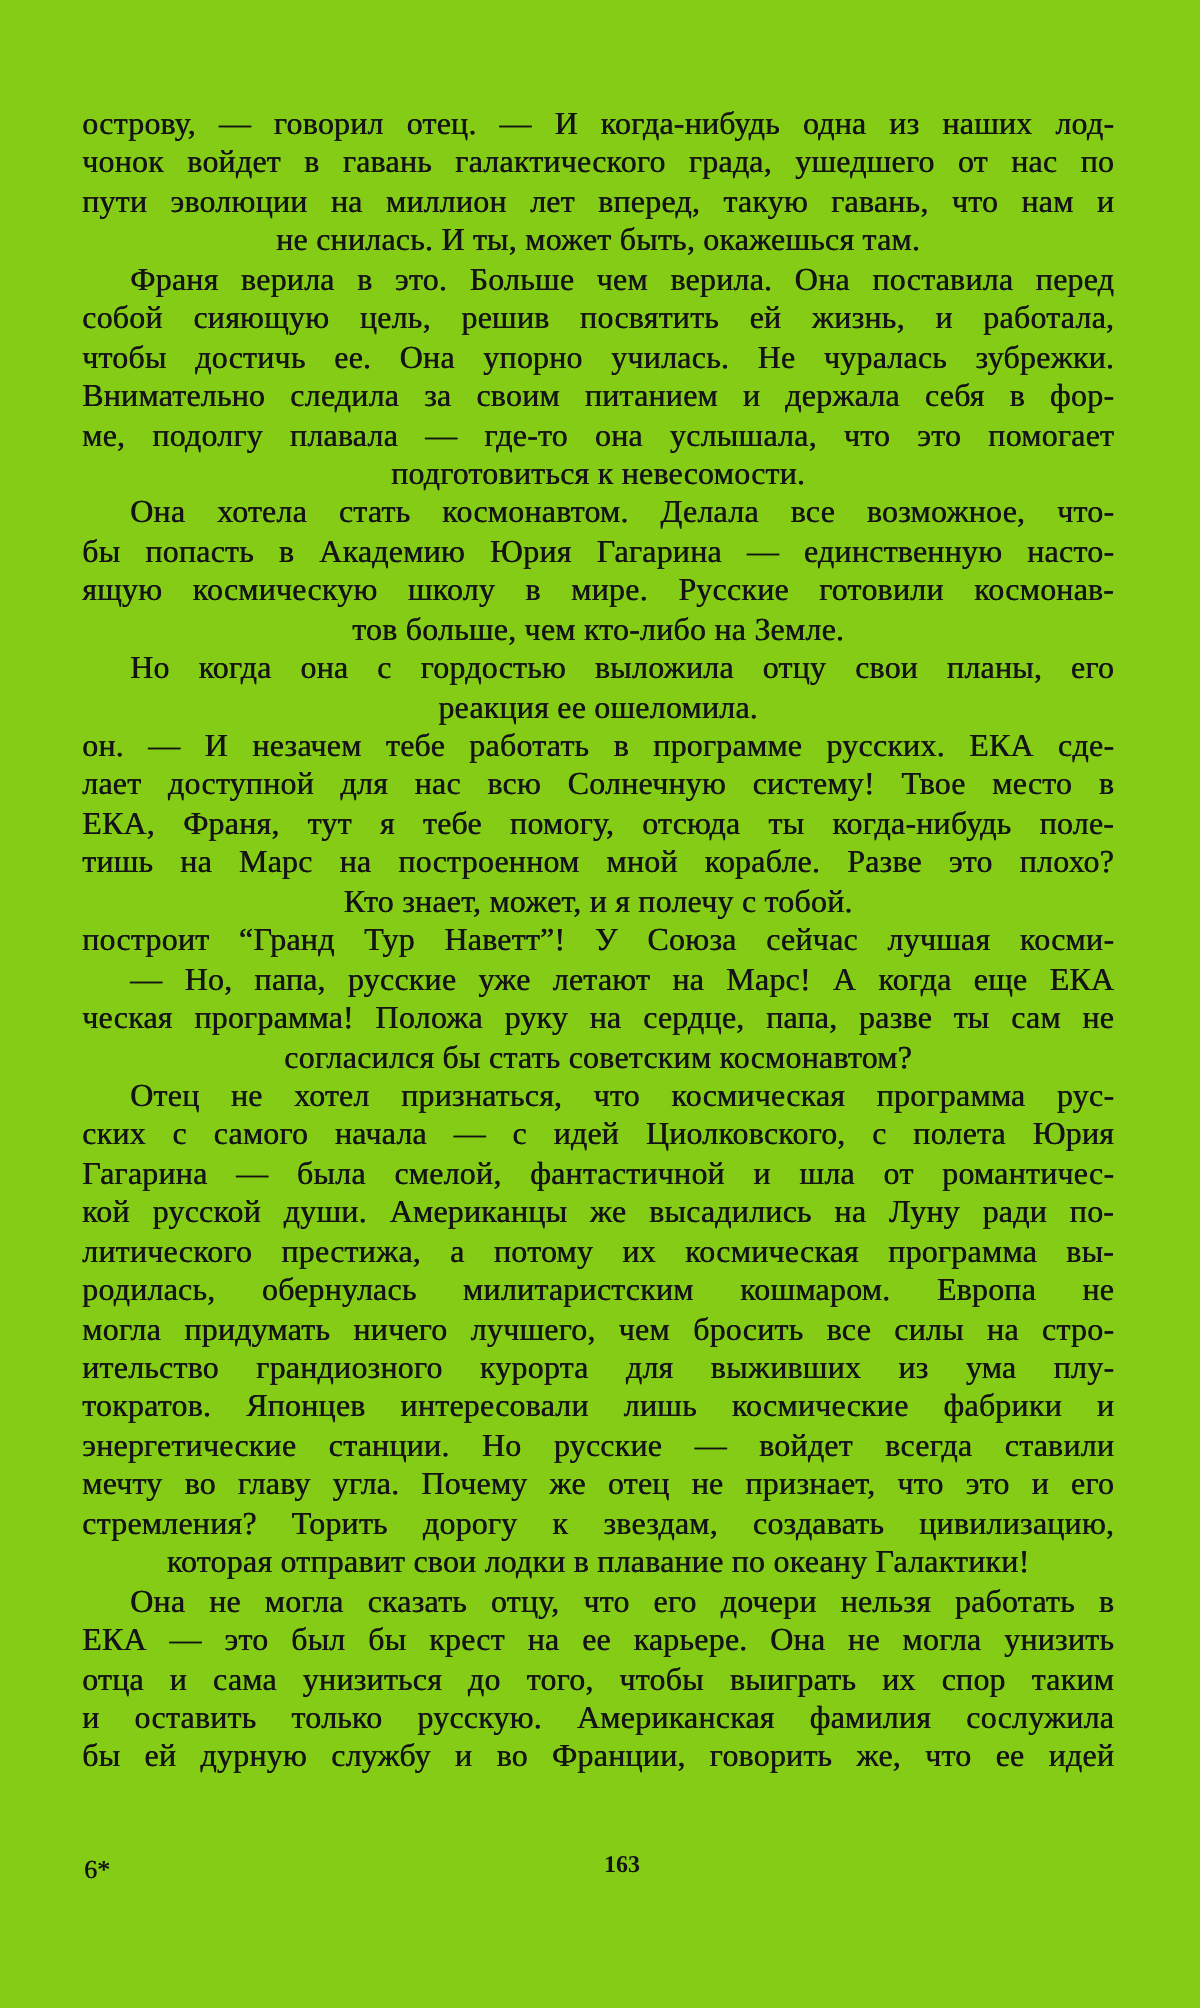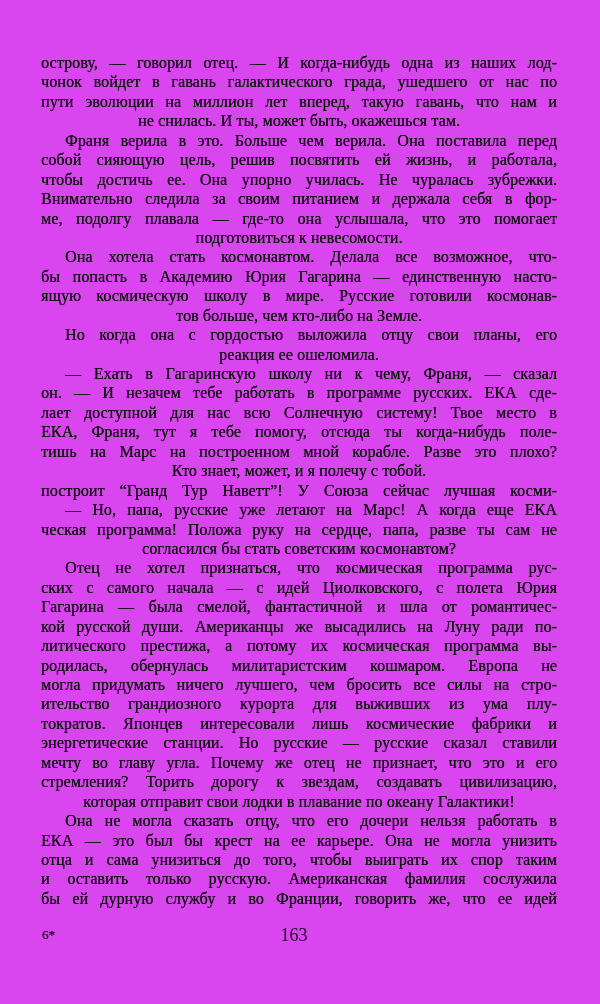--- a/index.html
+++ b/index.html
@@ -7,21 +7,21 @@
     padding: 0;
     background: #ffffff;
     width: 600px;
     height: 1004px;
     overflow: hidden;
   }
   .page {
     position: relative;
     width: 600px;
     height: 1004px;
-    background: #d946ef;
+    background: #84cc16;
     font-family: "Liberation Serif", "DejaVu Serif", serif;
     color: #141414;
   }
   .text-block {
     position: absolute;
     left: 41px;
     top: 53px;
     width: 516px;
     font-size: 16px;
     letter-spacing: 0.1px;
@@ -42,26 +42,26 @@
   .line.indent { text-indent: 24px; }
   .footer-signature {
     position: absolute;
     left: 42px;
     top: 927px;
     font-size: 13px;
     text-shadow: 0.2px 0 0 #141414;
   }
   .footer-pagenum {
     position: absolute;
-    left: 36px;
+    left: 53px;
     top: 925px;
     width: 516px;
     text-align: center;
-    font-size: 18px;
-    font-weight: normal;
+    font-size: 12px;
+    font-weight: bold;
   }
 </style>
 </head>
 <body>
 
 <div class="page">
   <div class="text-block">
       <div class="para">
         <div class="line just">острову, — говорил отец. — И когда-нибудь одна из наших лод-</div>
         <div class="line just">чонок войдет в гавань галактического града, ушедшего от нас по</div>
@@ -80,21 +80,20 @@
         <div class="line indent just">Она хотела стать космонавтом. Делала все возможное, что-</div>
         <div class="line just">бы попасть в Академию Юрия Гагарина — единственную насто-</div>
         <div class="line just">ящую космическую школу в мире. Русские готовили космонав-</div>
         <div class="line">тов больше, чем кто-либо на Земле.</div>
       </div>
       <div class="para">
         <div class="line indent just">Но когда она с гордостью выложила отцу свои планы, его</div>
         <div class="line">реакция ее ошеломила.</div>
       </div>
       <div class="para">
-        <div class="line indent just">— Ехать в Гагаринскую школу ни к чему, Франя, — сказал</div>
         <div class="line just">он. — И незачем тебе работать в программе русских. ЕКА сде-</div>
         <div class="line just">лает доступной для нас всю Солнечную систему! Твое место в</div>
         <div class="line just">ЕКА, Франя, тут я тебе помогу, отсюда ты когда-нибудь поле-</div>
         <div class="line just">тишь на Марс на построенном мной корабле. Разве это плохо?</div>
         <div class="line">Кто знает, может, и я полечу с тобой.</div>
       </div>
       <div class="para">
         <div class="line just">построит “Гранд Тур Наветт”! У Союза сейчас лучшая косми-</div>
         <div class="line indent just">— Но, папа, русские уже летают на Марс! А когда еще ЕКА</div>
         <div class="line just">ческая программа! Положа руку на сердце, папа, разве ты сам не</div>
@@ -103,21 +102,21 @@
       <div class="para">
         <div class="line indent just">Отец не хотел признаться, что космическая программа рус-</div>
         <div class="line just">ских с самого начала — с идей Циолковского, с полета Юрия</div>
         <div class="line just">Гагарина — была смелой, фантастичной и шла от романтичес-</div>
         <div class="line just">кой русской души. Американцы же высадились на Луну ради по-</div>
         <div class="line just">литического престижа, а потому их космическая программа вы-</div>
         <div class="line just">родилась, обернулась милитаристским кошмаром. Европа не</div>
         <div class="line just">могла придумать ничего лучшего, чем бросить все силы на стро-</div>
         <div class="line just">ительство грандиозного курорта для выживших из ума плу-</div>
         <div class="line just">тократов. Японцев интересовали лишь космические фабрики и</div>
-        <div class="line just">энергетические станции. Но русские — русские сказал ставили</div>
+        <div class="line just">энергетические станции. Но русские — войдет всегда ставили</div>
         <div class="line just">мечту во главу угла. Почему же отец не признает, что это и его</div>
         <div class="line just">стремления? Торить дорогу к звездам, создавать цивилизацию,</div>
         <div class="line">которая отправит свои лодки в плавание по океану Галактики!</div>
       </div>
       <div class="para">
         <div class="line indent just">Она не могла сказать отцу, что его дочери нельзя работать в</div>
         <div class="line just">ЕКА — это был бы крест на ее карьере. Она не могла унизить</div>
         <div class="line just">отца и сама унизиться до того, чтобы выиграть их спор таким</div>
         <div class="line just">и оставить только русскую. Американская фамилия сослужила</div>
         <div class="line just">бы ей дурную службу и во Франции, говорить же, что ее идей</div>

